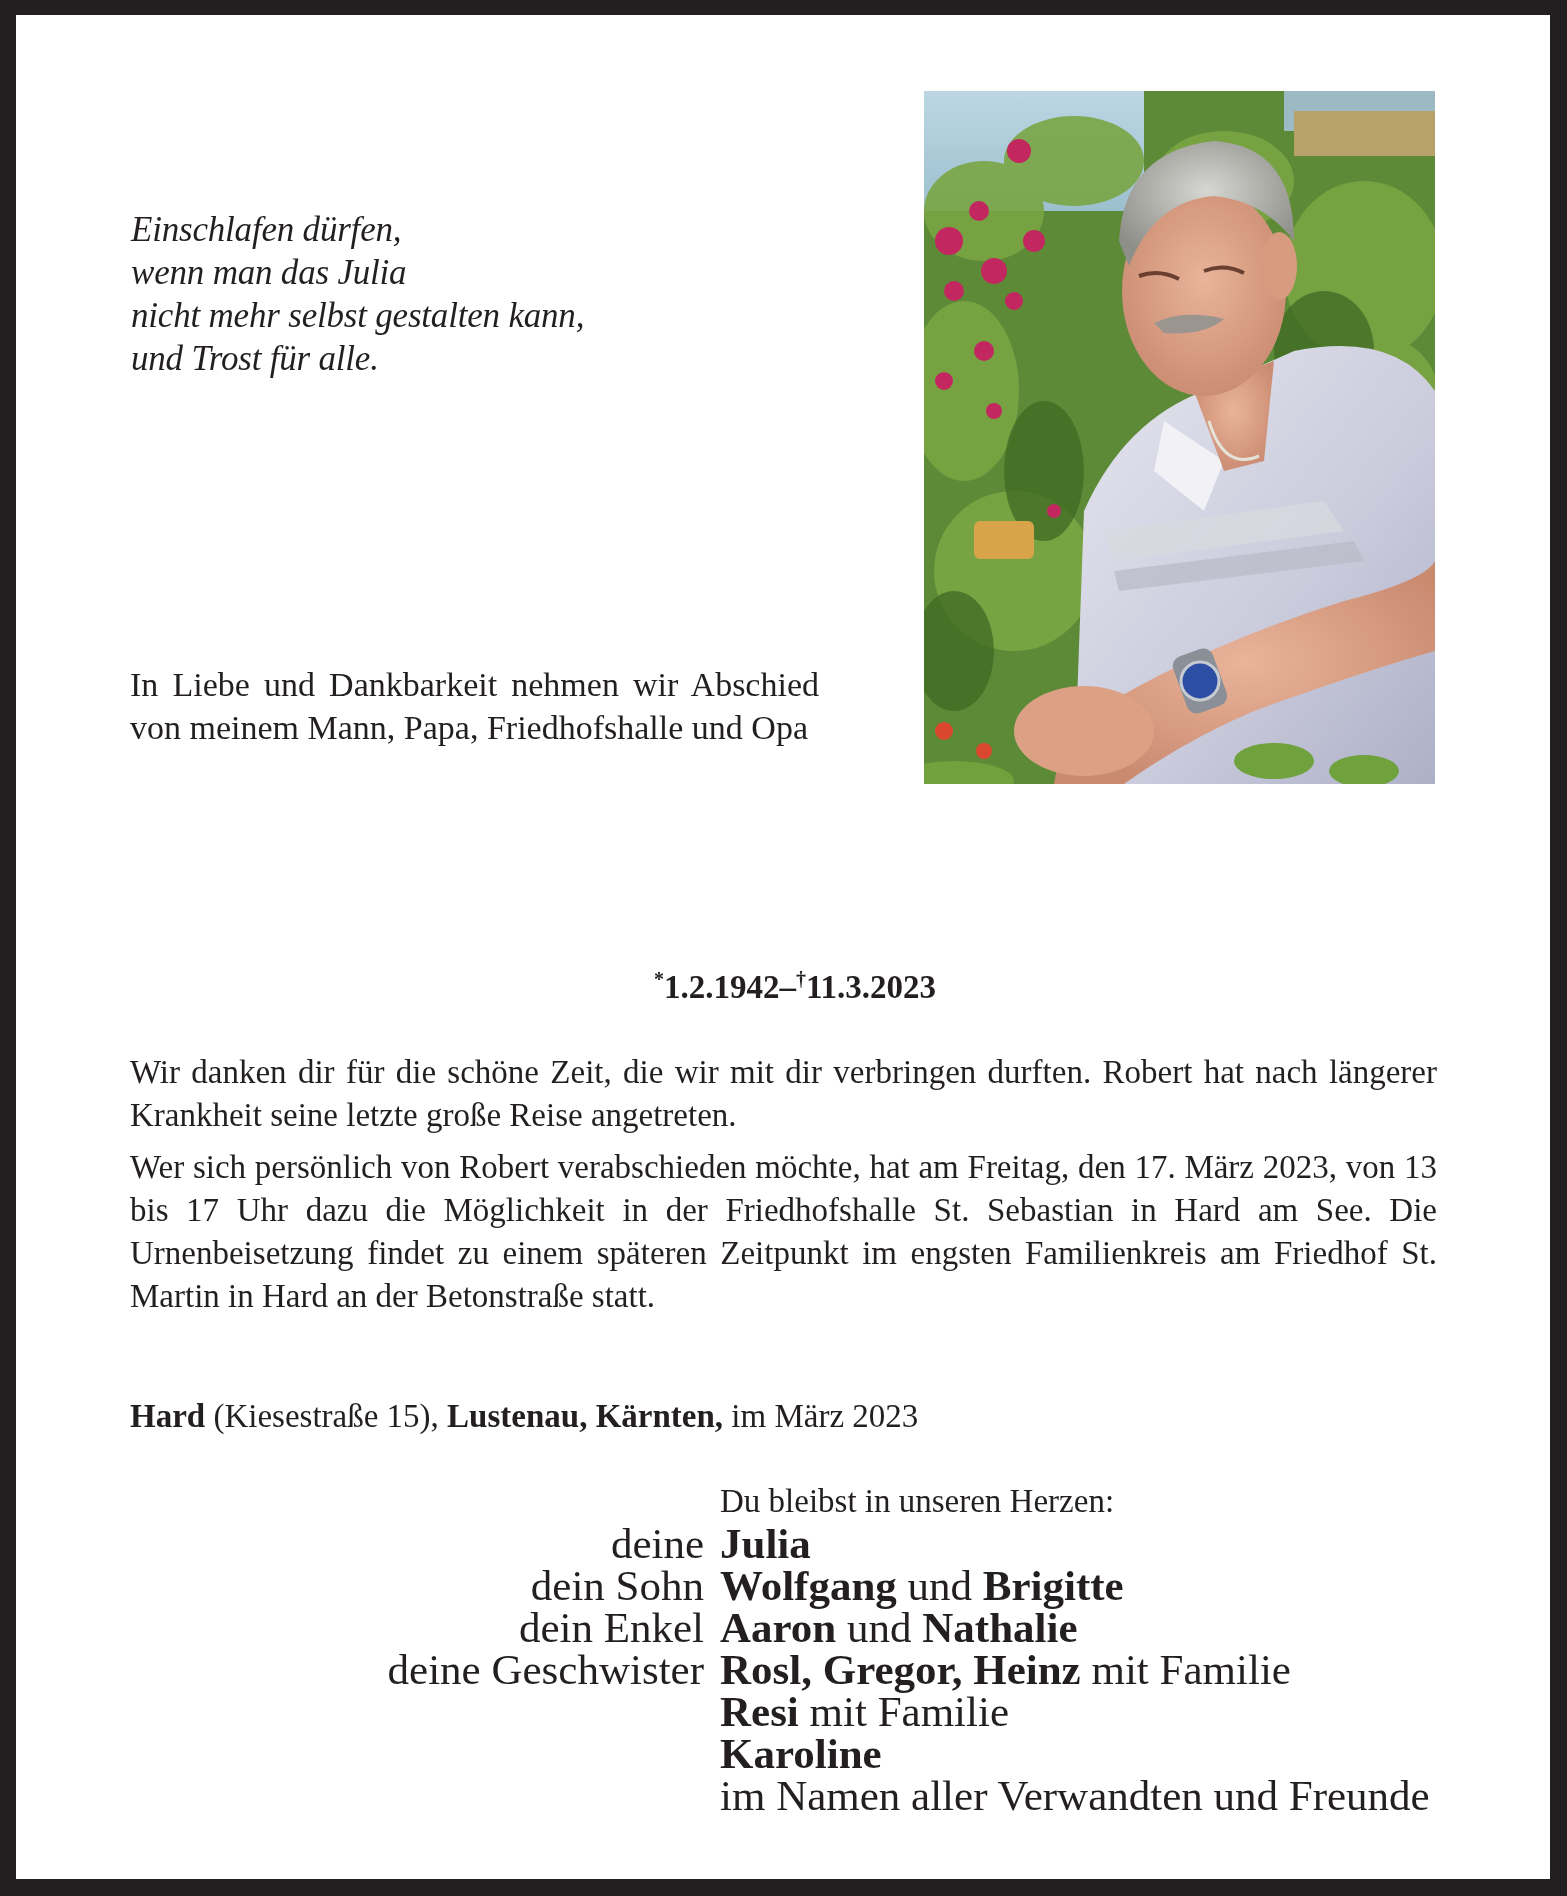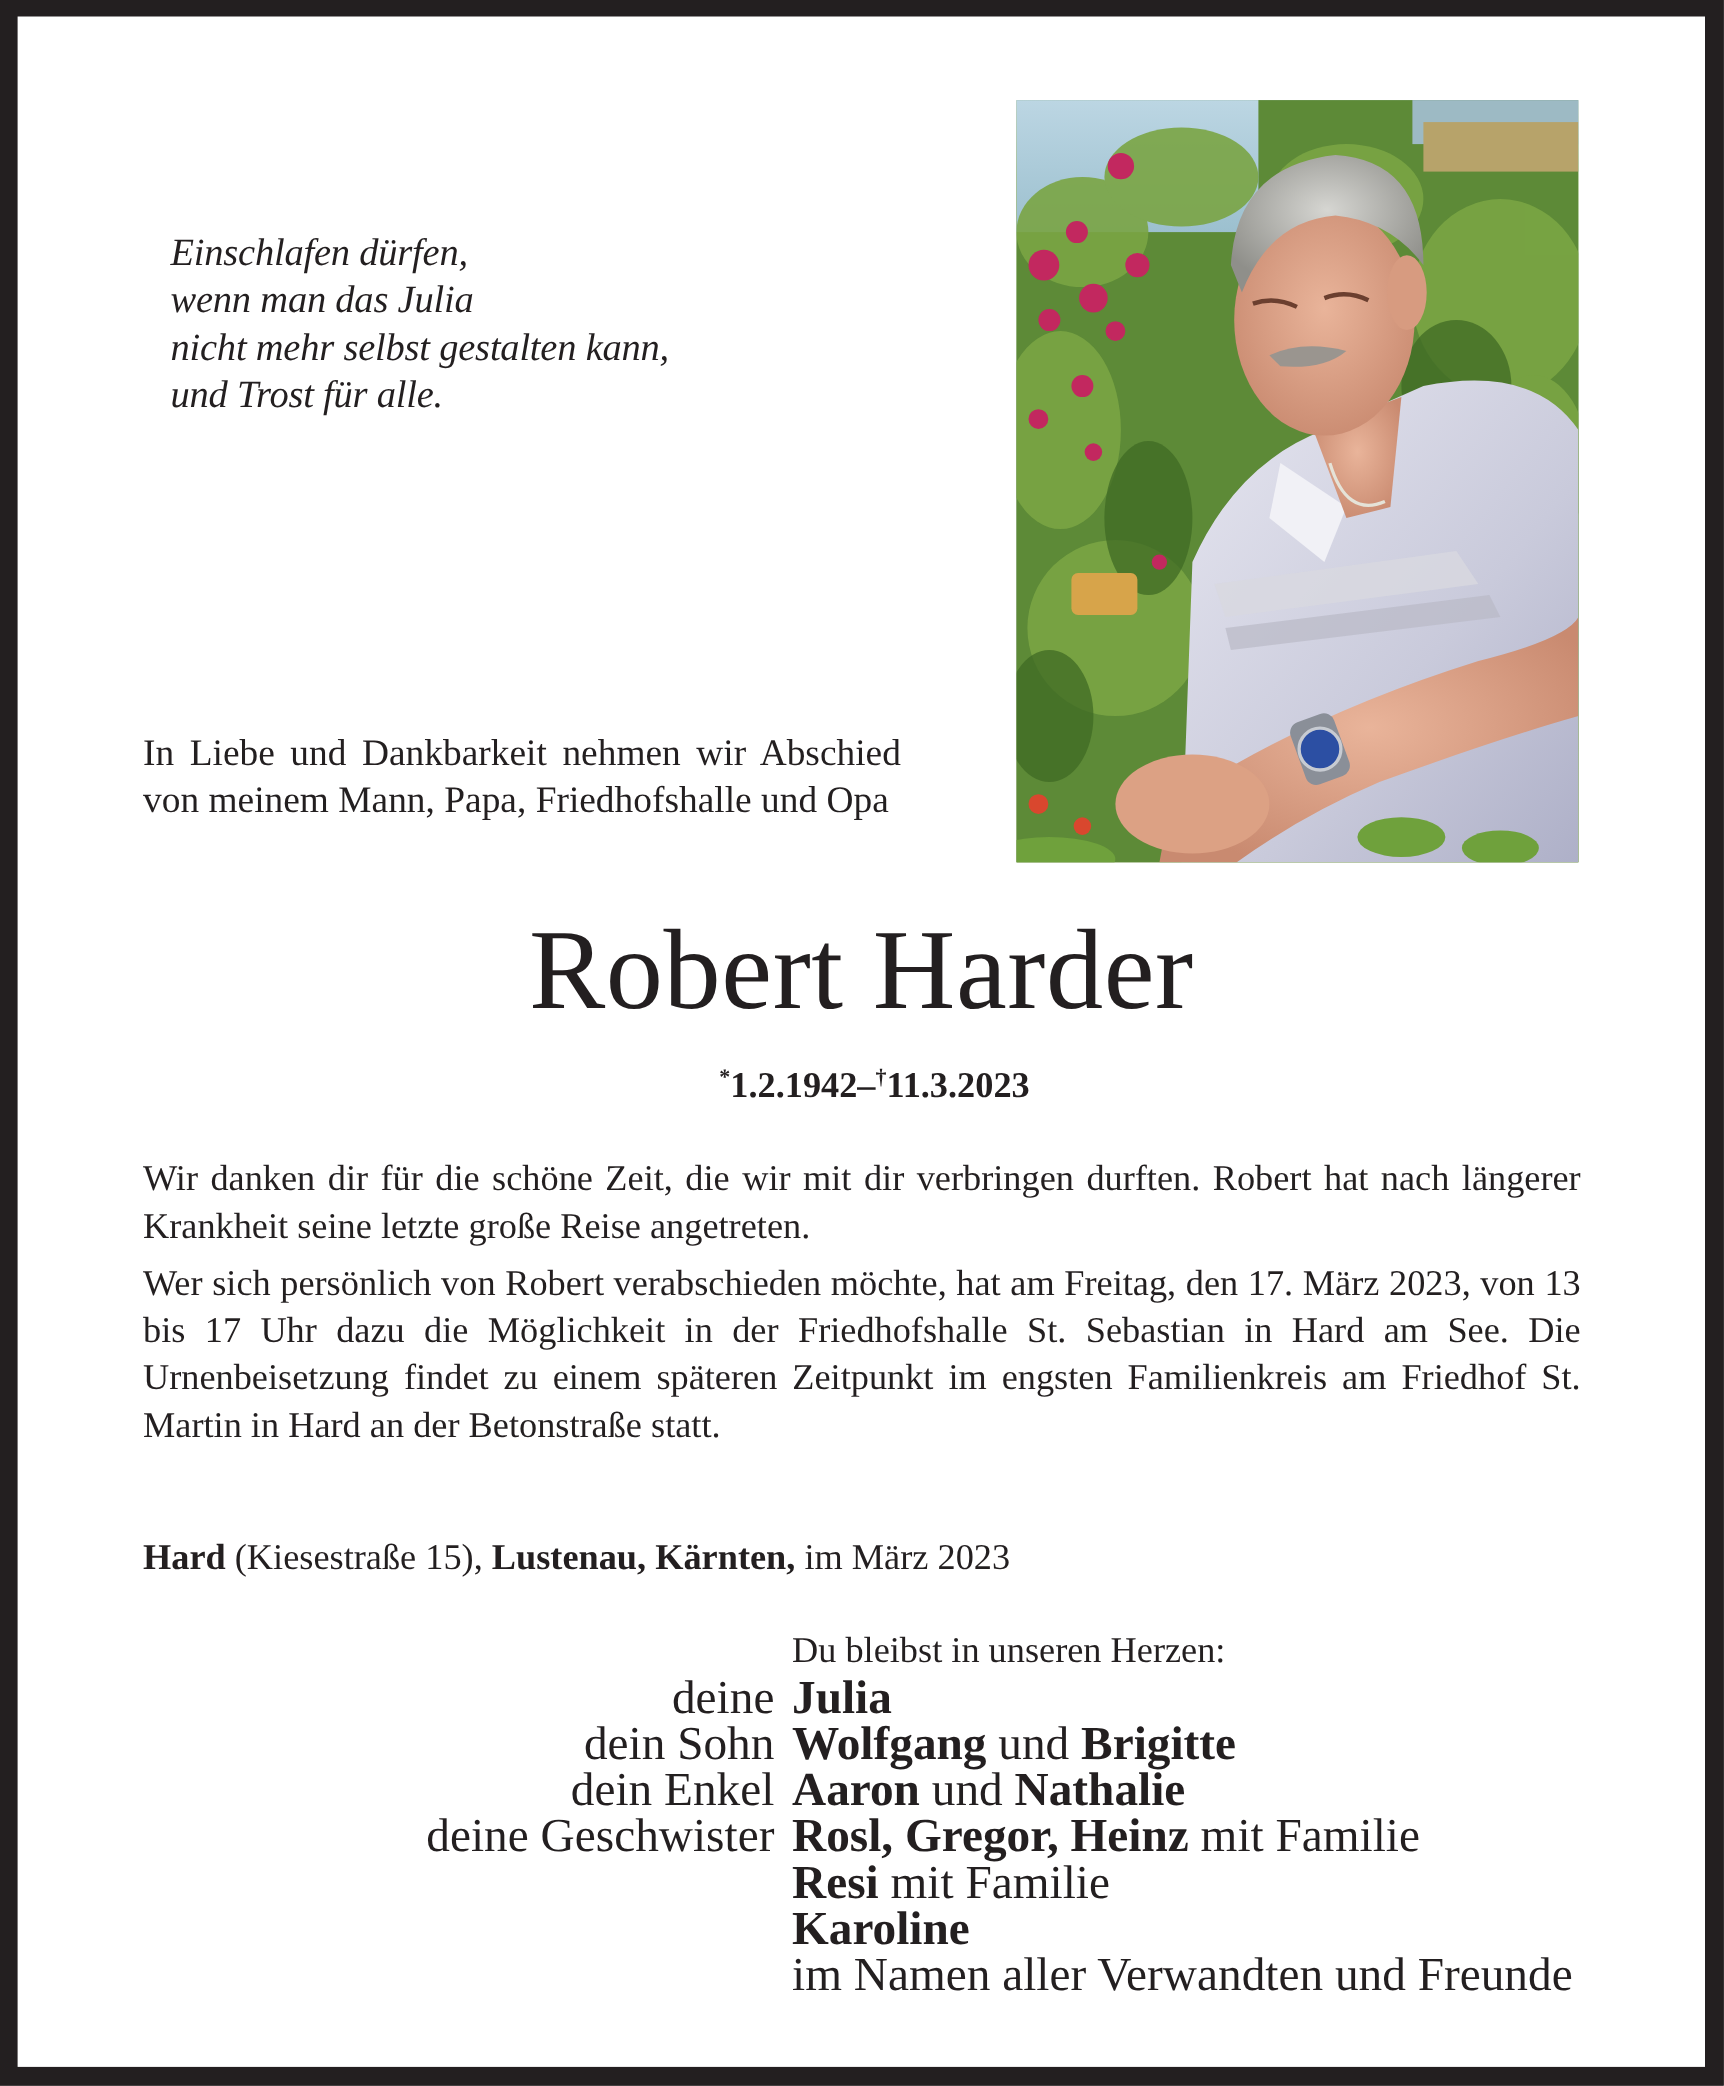--- a/index.html
+++ b/index.html
@@ -16,21 +16,21 @@
   
   .quote {
     position: absolute;
     left: 115px; top: 193px;
     font-style: italic;
     font-size: 35px;
     line-height: 43px;
     letter-spacing: -0.2px;
     width: 560px;
   }
-  .quote-line { display: block; white-space: nowrap; margin-left: 24px; }
+  .quote-line { display: block; white-space: nowrap; }
   .quote-author {
     position: absolute;
     left: 115px; top: 418px;
     width: 530px;
     text-align: right;
     font-size: 27px;
     line-height: 32px;
     white-space: nowrap;
   }
 
@@ -238,21 +238,20 @@
       <g fill="#6fa13c">
         <ellipse cx="350" cy="670" rx="40" ry="18"></ellipse>
         <ellipse cx="440" cy="680" rx="35" ry="16"></ellipse>
         <ellipse cx="30" cy="690" rx="60" ry="20"></ellipse>
       </g>
     </svg>
   </div>
 
   <div class="intro">In Liebe und Dankbarkeit nehmen wir Abschied von meinem Mann, Papa, Friedhofshalle und Opa</div>
 
-  <div class="name">Robert Harder</div>
   <div class="dates">
     <sup>*</sup><span>1.2.1942</span><span>–</span><sup>†</sup><span>11.3.2023</span>
   </div>
 
   <div class="body-text">
     <p>Wir danken dir für die schöne Zeit, die wir mit dir verbringen durften. Robert hat nach längerer Krankheit seine letzte große Reise angetreten.</p>
     <p>Wer sich persönlich von Robert verabschieden möchte, hat am Freitag, den 17. März 2023, von 13 bis 17 Uhr dazu die Möglichkeit in der Friedhofshalle St. Sebastian in Hard am See. Die Urnenbeisetzung findet zu einem späteren Zeitpunkt im engsten Familienkreis am Friedhof St. Martin in Hard an der Betonstraße statt.</p>
   </div>
 
   <div class="location">

